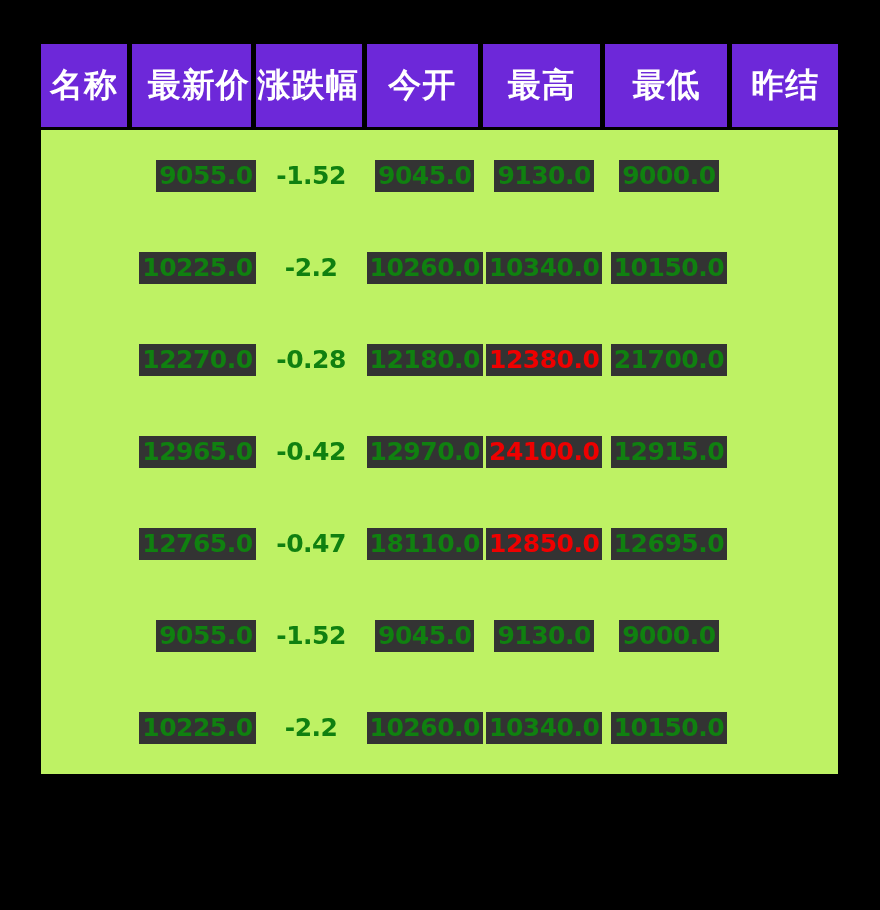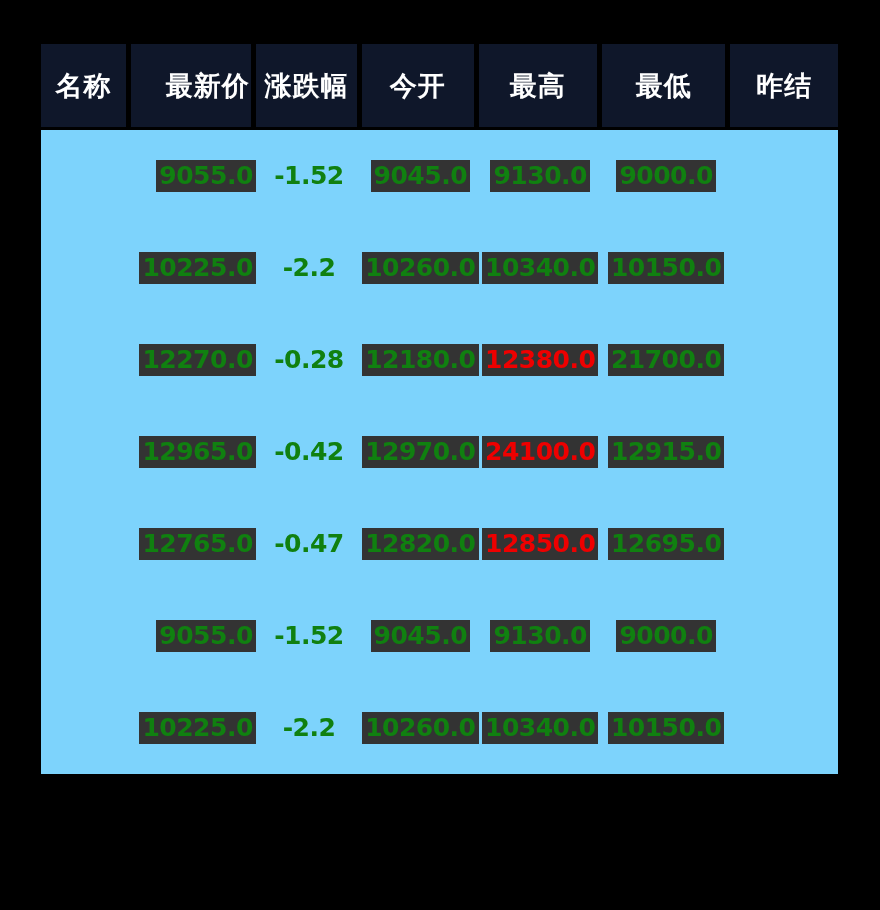--- a/index.html
+++ b/index.html
@@ -16,40 +16,40 @@
   .quote-table {
     position: absolute;
     left: 41px;
     top: 44px;
     width: 797px;
     border-collapse: separate;
     border-spacing: 0;
   }
   .hdr-row { height: 86px; }
   .hdr-cell {
-    background: #0f172a;
+    background: #6d28d9;
     color: #ffffff;
-    font-size: 27px;
+    font-size: 33px;
     font-weight: bold;
     text-align: center;
     vertical-align: middle;
     font-family: "DejaVu Serif", "Liberation Serif", serif;
     border-right: 5px solid #000000;
     border-bottom: 3px solid #000000;
     letter-spacing: 1px;
     white-space: nowrap;
     margin-top: 28px;
   }
   .hdr-cell.last { border-right: none; }
 
   .data-row { height: 92px; }
   .data-cell {
     text-align: center;
     vertical-align: middle;
-    background: #7dd3fc;
+    background: #bef264;
     padding: 0;
   }
   .val {
     display: inline-block;
     font-size: 25px;
     font-weight: bold;
     font-family: "DejaVu Sans", "Liberation Sans", sans-serif;
     letter-spacing: -0.5px;
     line-height: 30px;
     padding: 1px 3px;
@@ -119,21 +119,21 @@
         <td class="data-cell col-chg"><span class="val down plain">-0.42</span></td>
         <td class="data-cell col-open"><span class="val down hl">12970.0</span></td>
         <td class="data-cell col-high"><span class="val up hl">24100.0</span></td>
         <td class="data-cell col-low"><span class="val down hl">12915.0</span></td>
         <td class="data-cell col-presettle"></td>
       </tr>
       <tr class="data-row">
         <td class="data-cell col-name"></td>
         <td class="data-cell col-last"><span class="val down hl">12765.0</span></td>
         <td class="data-cell col-chg"><span class="val down plain">-0.47</span></td>
-        <td class="data-cell col-open"><span class="val down hl">12820.0</span></td>
+        <td class="data-cell col-open"><span class="val down hl">18110.0</span></td>
         <td class="data-cell col-high"><span class="val up hl">12850.0</span></td>
         <td class="data-cell col-low"><span class="val down hl">12695.0</span></td>
         <td class="data-cell col-presettle"></td>
       </tr>
       <tr class="data-row">
         <td class="data-cell col-name"></td>
         <td class="data-cell col-last"><span class="val down hl">9055.0</span></td>
         <td class="data-cell col-chg"><span class="val down plain">-1.52</span></td>
         <td class="data-cell col-open"><span class="val down hl">9045.0</span></td>
         <td class="data-cell col-high"><span class="val down hl">9130.0</span></td>

